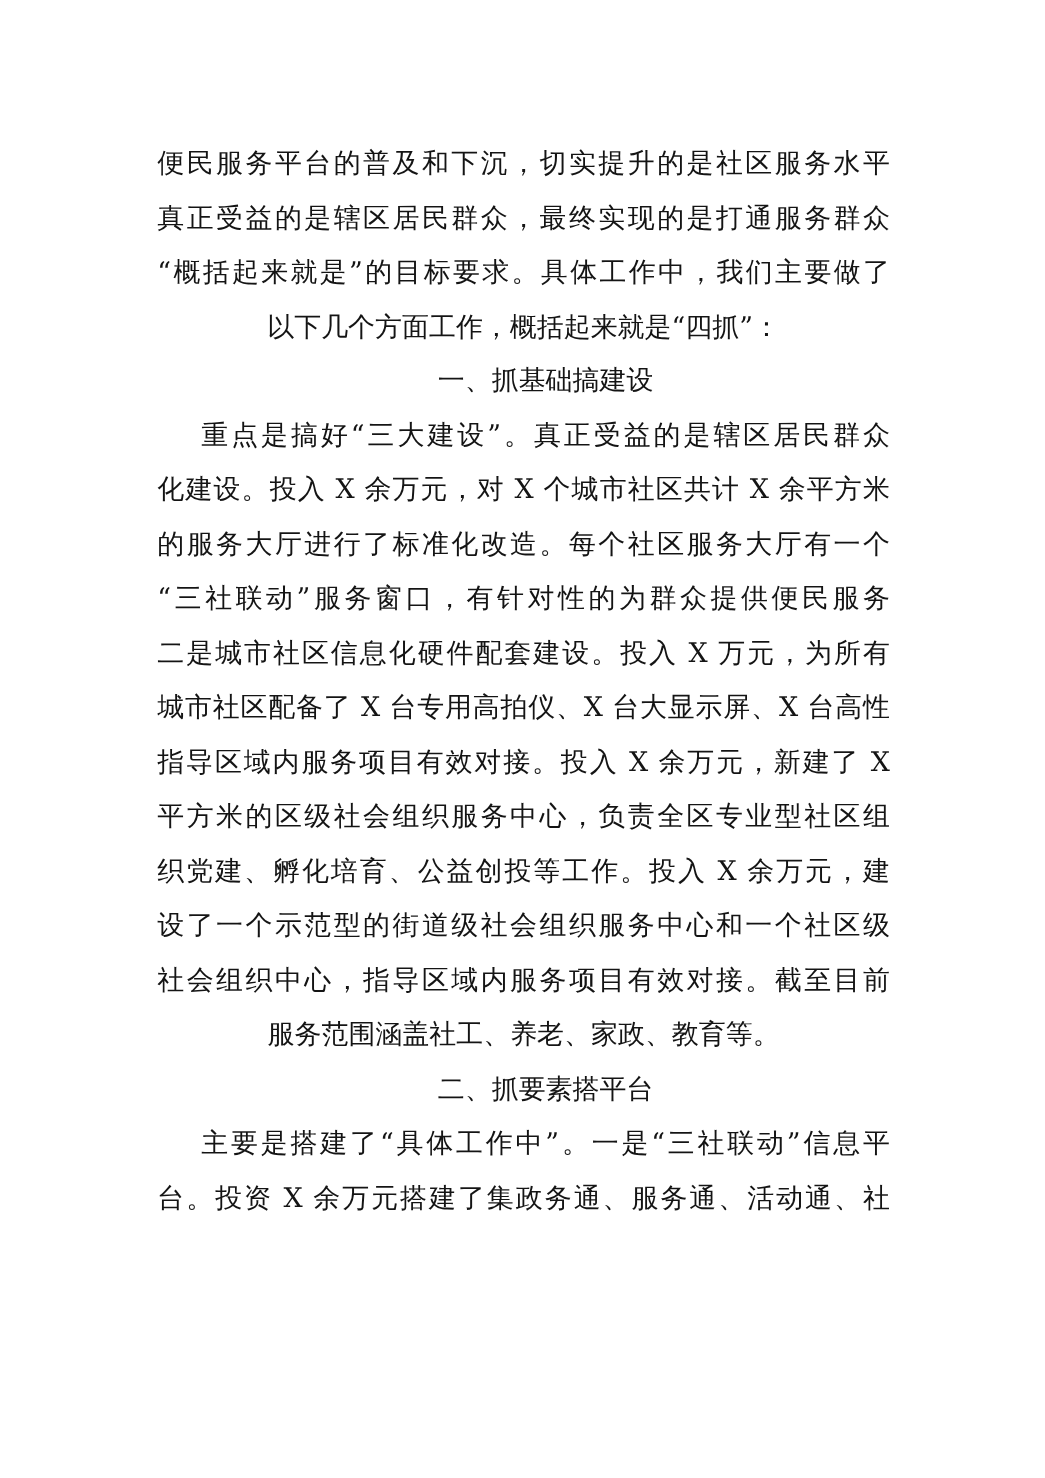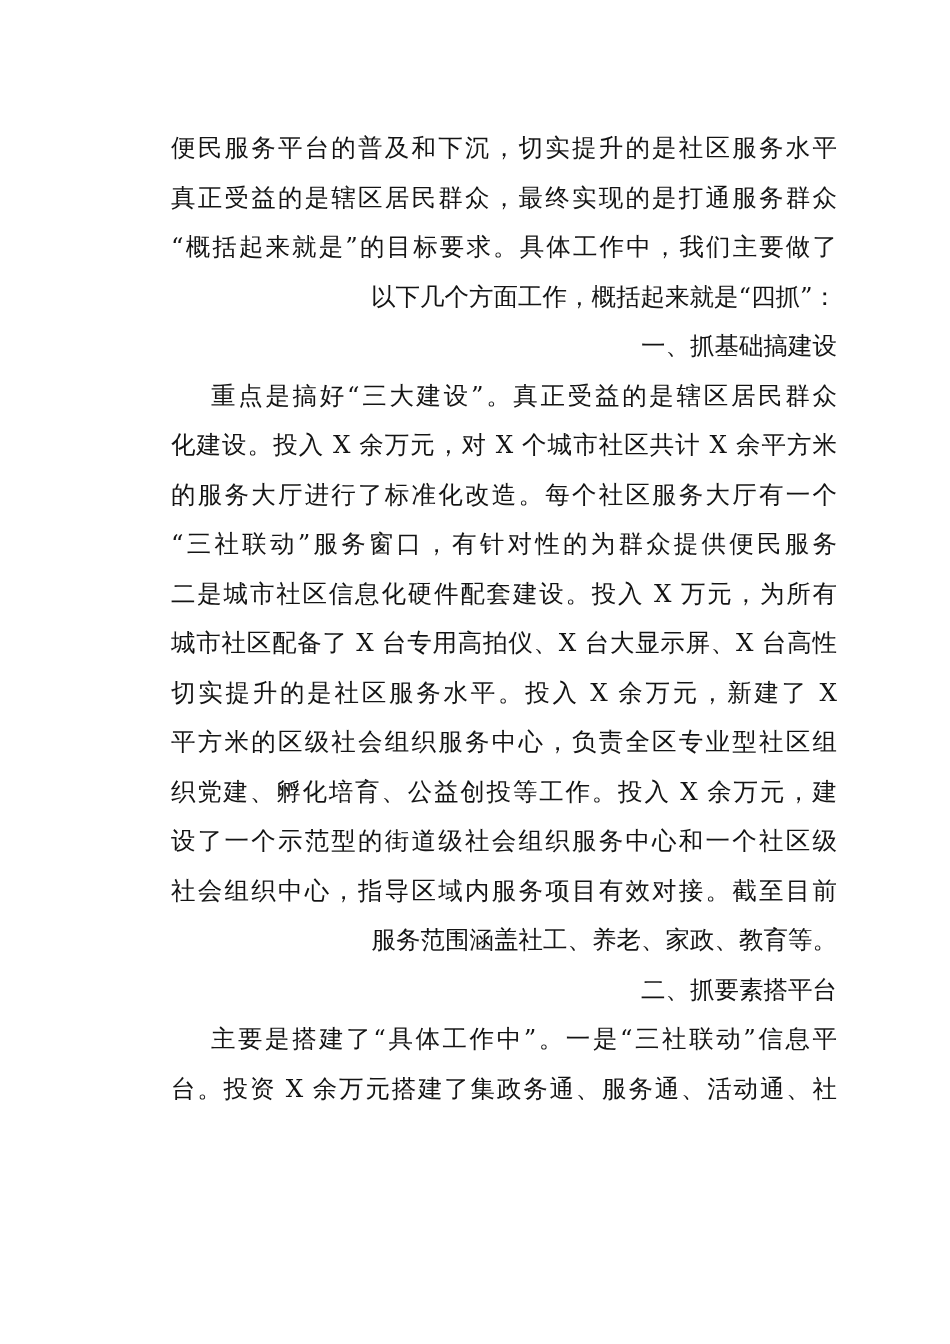--- a/index.html
+++ b/index.html
@@ -13,27 +13,26 @@
     color: #141414;
     font-family: "DejaVu Serif", "Liberation Serif", serif;
     overflow: hidden;
     position: relative;
   }
   .page {
     position: absolute;
     left: 143px;
     top: 123px;
     width: 666px;
-    margin-left: 28px;
   }
   .line {
     font-size: 24.5px;
     line-height: 49.5px;
     height: 49.5px;
-    text-align: right;
+    text-align: center;
     white-space: normal;
     overflow: hidden;
   }
   
   .j {
     text-align: justify;
     text-align-last: justify;
     text-justify: inter-ideograph;
   }
   
@@ -52,21 +51,21 @@
   <div class="line">以下几个方面工作，概括起来就是“四抓”：</div>
 
   <div class="line ind">一、抓基础搞建设</div>
 
   <div class="line j ind">重点是搞好“三大建设”。真正受益的是辖区居民群众</div>
   <div class="line j">化建设。投入 X 余万元，对 X 个城市社区共计 X 余平方米</div>
   <div class="line j">的服务大厅进行了标准化改造。每个社区服务大厅有一个</div>
   <div class="line j">“三社联动”服务窗口，有针对性的为群众提供便民服务</div>
   <div class="line j">二是城市社区信息化硬件配套建设。投入 X 万元，为所有</div>
   <div class="line j">城市社区配备了 X 台专用高拍仪、X 台大显示屏、X 台高性</div>
-  <div class="line j">切实提升的是社区服务水平。投入 X 余万元，新建了 X</div>
+  <div class="line j">指导区域内服务项目有效对接。投入 X 余万元，新建了 X</div>
   <div class="line j">平方米的区级社会组织服务中心，负责全区专业型社区组</div>
   <div class="line j">织党建、孵化培育、公益创投等工作。投入 X 余万元，建</div>
   <div class="line j">设了一个示范型的街道级社会组织服务中心和一个社区级</div>
   <div class="line j">社会组织中心，指导区域内服务项目有效对接。截至目前</div>
   <div class="line">服务范围涵盖社工、养老、家政、教育等。</div>
 
   <div class="line ind">二、抓要素搭平台</div>
 
   <div class="line j ind">主要是搭建了“具体工作中”。一是“三社联动”信息平</div>
   <div class="line j">台。投资 X 余万元搭建了集政务通、服务通、活动通、社</div>

